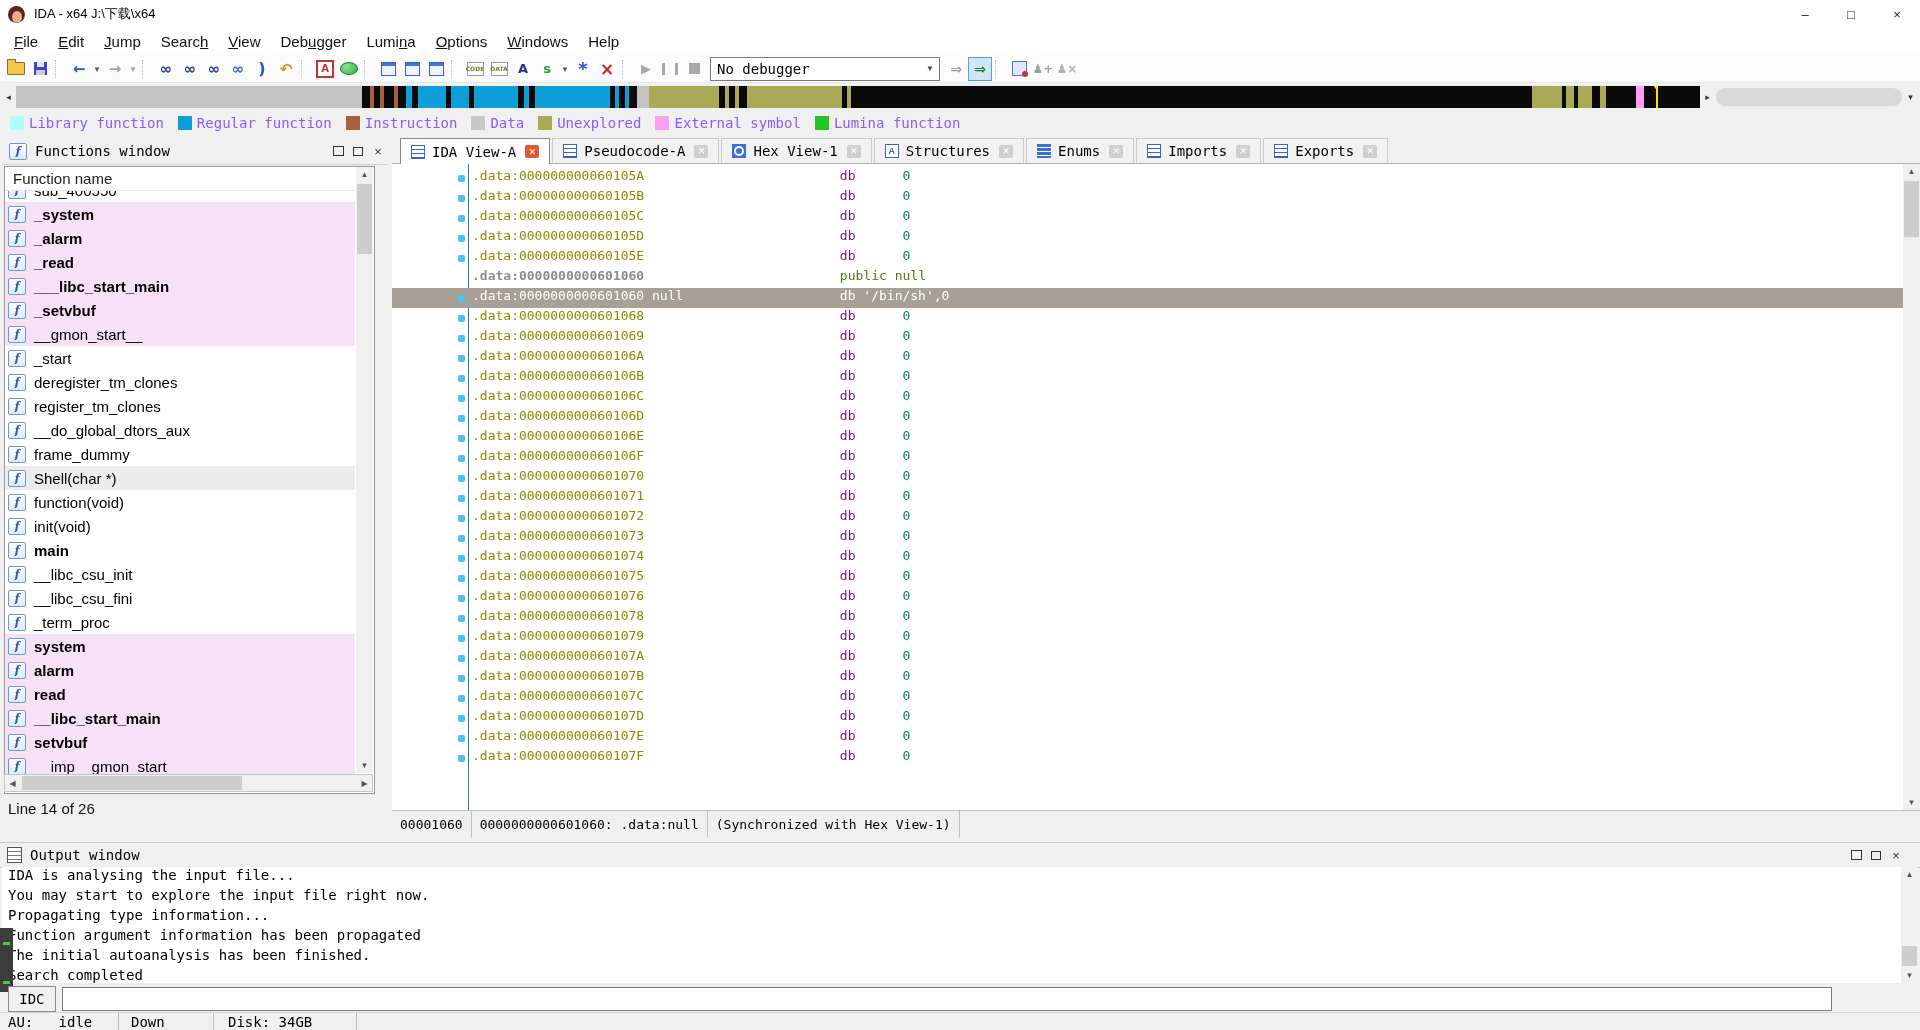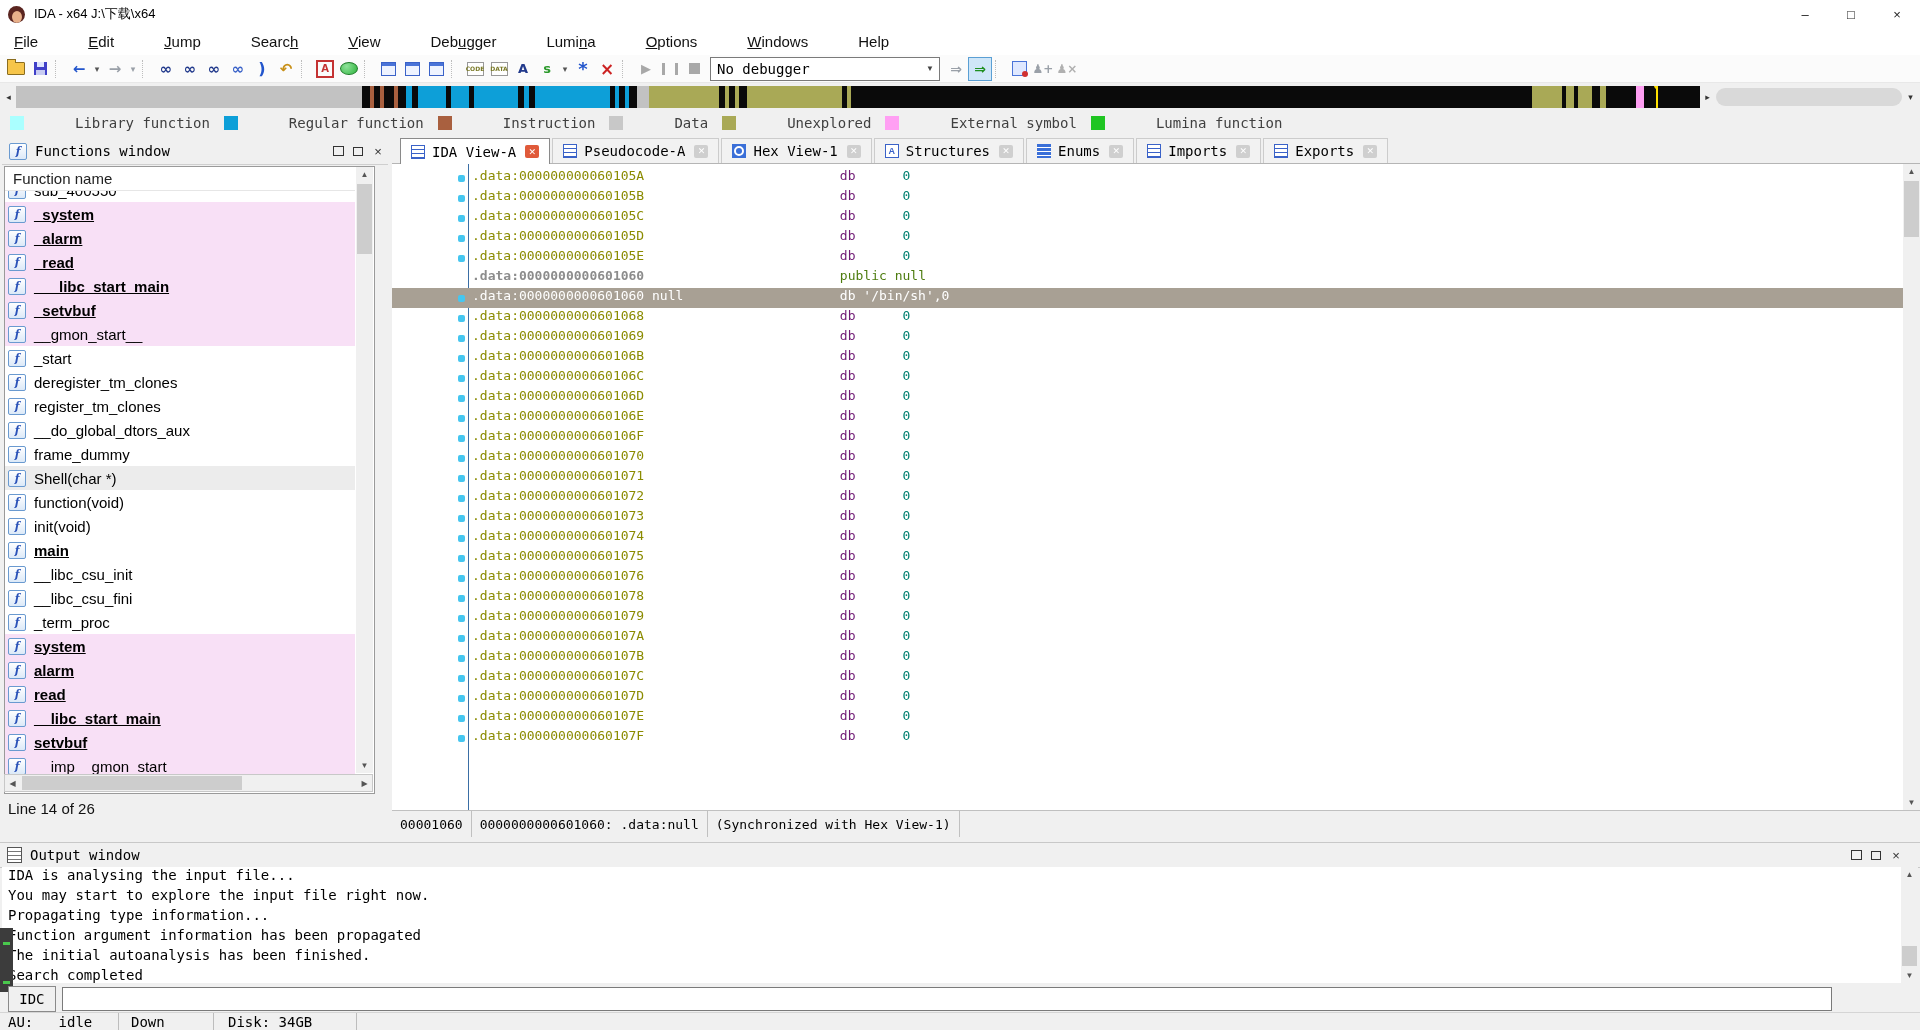--- a/index.html
+++ b/index.html
@@ -10,21 +10,21 @@
 
   
   #titlebar{left:0;top:0;width:1920px;height:28px;background:#ffffff;display:flex;align-items:center;}
   #app-icon{width:17px;height:17px;margin-left:8px;border-radius:50%;background:#5a2520;position:relative;overflow:hidden;}
   #app-icon::after{content:"";position:absolute;left:4px;top:5px;width:10px;height:12px;border-radius:50%;background:#e8b08a;}
   #title-text{margin-left:9px;font-size:13px;color:#000;}
   #win-controls{margin-left:auto;display:flex;height:28px;}
   .winbtn{width:46px;height:28px;display:flex;align-items:center;justify-content:center;font-size:13px;color:#222;}
 
   
-  #menubar{left:0;top:28px;width:1920px;height:27px;background:#ffffff;display:flex;align-items:center;padding-left:4px;box-sizing:border-box;gap:30px;}
+  #menubar{left:0;top:28px;width:1920px;height:27px;background:#ffffff;display:flex;align-items:center;padding-left:4px;box-sizing:border-box;}
   .menu-item{padding:4px 10px;font-size:15px;color:#111;}
   .menu-item u{text-decoration:underline;}
 
   
   #toolbar{left:0;top:55px;width:1920px;height:28px;background:#fbfbfb;display:flex;align-items:center;padding-left:4px;box-sizing:border-box;border-bottom:1px solid #e8e8e8;}
   .tb{width:24px;height:24px;display:inline-flex;align-items:center;justify-content:center;font-family:"DejaVu Sans",sans-serif;}
   .tb-sep{width:7px;height:18px;border-left:1px dotted #bdbdbd;margin:0 4px 0 3px;}
   .tb-narrow{width:12px;}
   .ico-folder{width:16px;height:11px;background:#f6c54a;border:1px solid #8a6d1f;border-radius:1px;position:relative;}
   .ico-folder::before{content:"";position:absolute;left:-1px;top:-4px;width:7px;height:3px;background:#f6c54a;border:1px solid #8a6d1f;border-bottom:none;}
@@ -51,42 +51,42 @@
   #navband{left:16px;top:2px;width:1684px;height:22px;background:#c2c2c2;display:flex;overflow:hidden;position:absolute;}
   #navband .seg{height:22px;}
   #nav-marker{position:absolute;top:0;width:2px;height:22px;background:#ffe000;}
   #nav-marker::before{content:"▼";position:absolute;left:-4px;top:-3px;font-size:7px;color:#ffe000;}
   #nav-rest{left:1716px;top:4px;width:186px;height:18px;border-radius:9px;background:#d9d9d9;position:absolute;}
 
   
   #legend{left:0;top:110px;width:1920px;height:26px;display:flex;align-items:center;padding-left:10px;box-sizing:border-box;background:#f0f0f0;}
   .lg-item{display:flex;align-items:center;margin-right:14px;}
   .lg-sw{width:14px;height:14px;margin-right:5px;}
-  .lg-lb{font:14px "DejaVu Sans Mono",monospace;color:#404040;margin-left:46px;}
+  .lg-lb{font:14px "DejaVu Sans Mono",monospace;color:#8b5cf6;}
 
   
   #funcwin{left:2px;top:138px;width:386px;height:698px;}
   #fw-title{left:0;top:0;width:386px;height:26px;background:#f0f0f0;border-bottom:1px solid #cfcfcf;display:flex;align-items:center;}
   .f-ico{width:16px;height:15px;border:1px solid #6a9ad0;border-radius:2px;background:linear-gradient(#ffffff,#dce9f8);color:#2a52b8;font:italic bold 11px "DejaVu Serif",serif;display:flex;align-items:center;justify-content:center;flex:none;}
   #fw-title .f-ico{margin-left:7px;}
   #fw-title-text{margin-left:8px;font:14px "DejaVu Sans Mono",monospace;color:#000;}
   .mini-btn{width:20px;height:18px;display:flex;align-items:center;justify-content:center;color:#333;}
   .sq{width:9px;height:8px;border:1px solid #333;}
   .sq2{width:8px;height:7px;border:1px solid #333;position:relative;background:#f0f0f0;}
   .sq2::before{content:"";position:absolute;left:2px;top:-3px;width:8px;height:7px;border:1px solid #333;border-bottom:none;z-index:-1;}
   #fw-panel{left:2px;top:28px;width:369px;height:626px;background:#fff;border:1px solid #9a9a9a;overflow:hidden;}
   #fw-colhead{left:3px;top:29px;width:350px;height:24px;background:#ffffff;border-bottom:1px solid #e6e6e6;display:flex;align-items:center;padding-left:8px;box-sizing:border-box;font-size:15px;color:#222;}
   #fw-viewport{left:3px;top:53px;width:350px;height:599px;overflow:hidden;}
   #fw-list{margin-top:-13px;}
   .frow{height:24px;display:flex;align-items:center;background:#fff;}
   .frow.lib{background:#f8e0f6;}
   .frow.sel{background:#ececec;}
   .frow .f-ico{margin-left:3px;}
   .fname{margin-left:8px;font-size:15px;color:#000;white-space:nowrap;}
-  .frow.b .fname{font-weight:bold;text-decoration:underline;}
+  .frow.b .fname{font-weight:bold;}
   
   .sbv{background:#f0f0f0;}
   .sb-btn{background:#f0f0f0;color:#555;display:flex;align-items:center;justify-content:center;font-size:8px;}
   .sb-thumb{background:#cdcdcd;}
   #fw-status{left:6px;top:662px;font-size:15px;color:#111;position:absolute;}
 
   
   #idapane{left:392px;top:138px;width:1528px;height:700px;}
   #tabbar{left:0;top:0;width:1528px;height:26px;background:#f0f0f0;border-bottom:1px solid #b5b5b5;display:flex;align-items:flex-end;padding-left:8px;box-sizing:border-box;}
   .tab{height:25px;display:flex;align-items:center;padding:0 10px;margin-right:2px;background:#f2f2f2;border:1px solid #cccccc;border-bottom:none;box-sizing:border-box;}
@@ -495,20 +495,21 @@
     <div id="drows">
         <div class="drow"><span class="blt"></span><span class="da">.data:000000000060105A</span>                         <span class="dk">db</span>      <span class="dv">0</span></div>
         <div class="drow"><span class="blt"></span><span class="da">.data:000000000060105B</span>                         <span class="dk">db</span>      <span class="dv">0</span></div>
         <div class="drow"><span class="blt"></span><span class="da">.data:000000000060105C</span>                         <span class="dk">db</span>      <span class="dv">0</span></div>
         <div class="drow"><span class="blt"></span><span class="da">.data:000000000060105D</span>                         <span class="dk">db</span>      <span class="dv">0</span></div>
         <div class="drow"><span class="blt"></span><span class="da">.data:000000000060105E</span>                         <span class="dk">db</span>      <span class="dv">0</span></div>
         <div class="drow"><span class="dpa">.data:0000000000601060</span>                         <span class="dpub">public null</span></div>
         <div class="drow hl"><span class="blt"></span><span class="ht">.data:0000000000601060 null                    db '/bin/sh',0</span></div>
         <div class="drow"><span class="blt"></span><span class="da">.data:0000000000601068</span>                         <span class="dk">db</span>      <span class="dv">0</span></div>
         <div class="drow"><span class="blt"></span><span class="da">.data:0000000000601069</span>                         <span class="dk">db</span>      <span class="dv">0</span></div>
+        <div class="drow"><span class="blt"></span><span class="da">.data:000000000060106A</span>                         <span class="dk">db</span>      <span class="dv">0</span></div>
         <div class="drow"><span class="blt"></span><span class="da">.data:000000000060106B</span>                         <span class="dk">db</span>      <span class="dv">0</span></div>
         <div class="drow"><span class="blt"></span><span class="da">.data:000000000060106C</span>                         <span class="dk">db</span>      <span class="dv">0</span></div>
         <div class="drow"><span class="blt"></span><span class="da">.data:000000000060106D</span>                         <span class="dk">db</span>      <span class="dv">0</span></div>
         <div class="drow"><span class="blt"></span><span class="da">.data:000000000060106E</span>                         <span class="dk">db</span>      <span class="dv">0</span></div>
         <div class="drow"><span class="blt"></span><span class="da">.data:000000000060106F</span>                         <span class="dk">db</span>      <span class="dv">0</span></div>
         <div class="drow"><span class="blt"></span><span class="da">.data:0000000000601070</span>                         <span class="dk">db</span>      <span class="dv">0</span></div>
         <div class="drow"><span class="blt"></span><span class="da">.data:0000000000601071</span>                         <span class="dk">db</span>      <span class="dv">0</span></div>
         <div class="drow"><span class="blt"></span><span class="da">.data:0000000000601072</span>                         <span class="dk">db</span>      <span class="dv">0</span></div>
         <div class="drow"><span class="blt"></span><span class="da">.data:0000000000601073</span>                         <span class="dk">db</span>      <span class="dv">0</span></div>
         <div class="drow"><span class="blt"></span><span class="da">.data:0000000000601074</span>                         <span class="dk">db</span>      <span class="dv">0</span></div>

